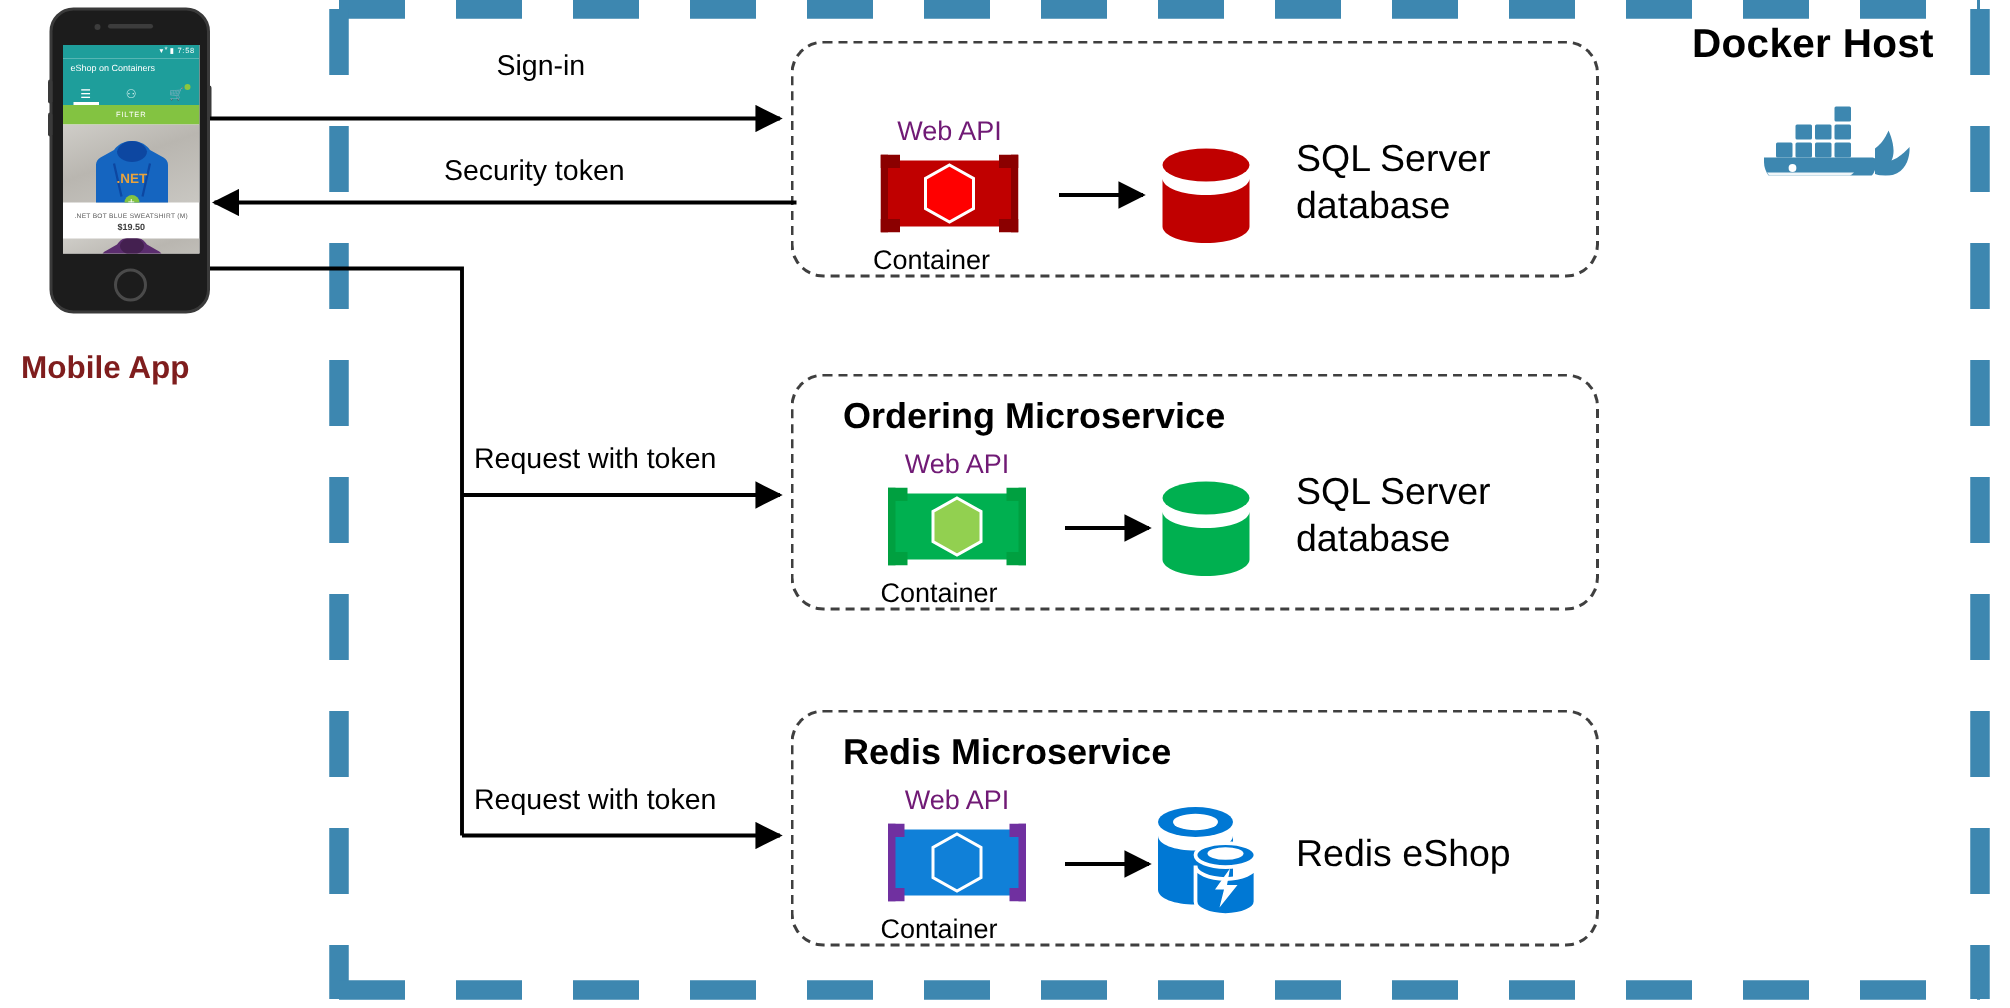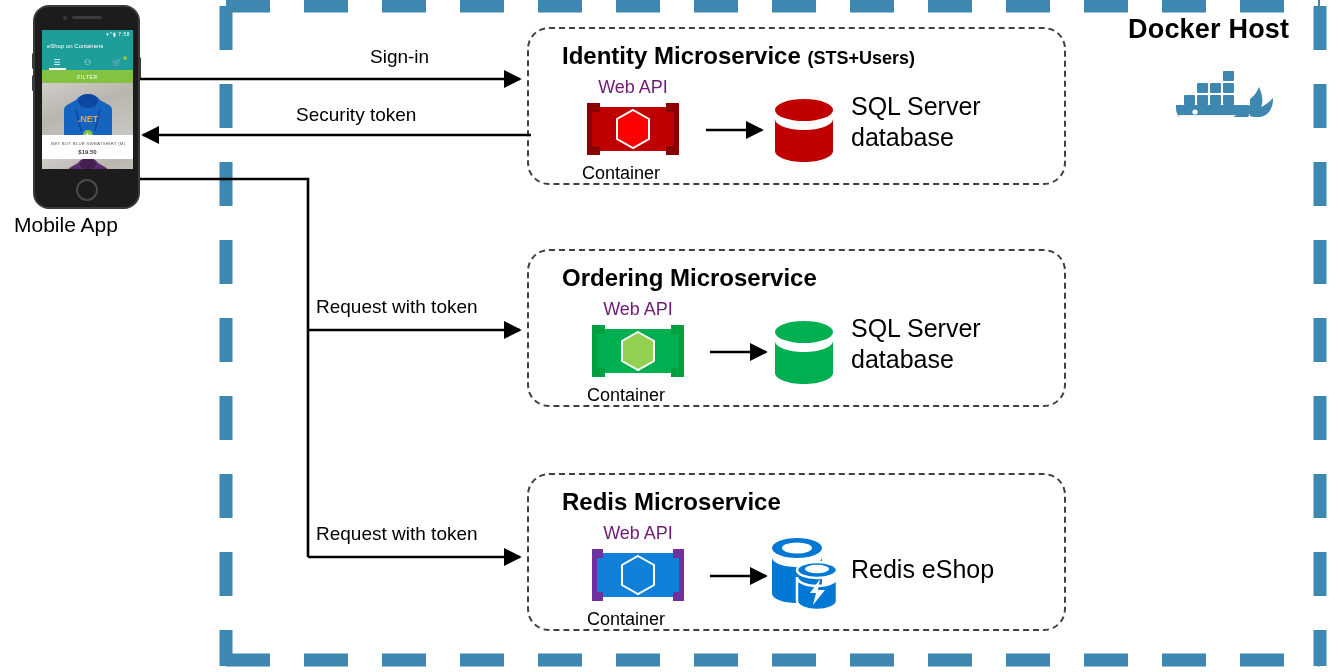--- a/index.html
+++ b/index.html
@@ -248,24 +248,24 @@
     left: 50%;
     bottom: -6px;
     transform: translateX(-50%);
     width: 42px;
     height: 40px;
   }
 
   .mobile-app-label {
     position: absolute;
     left: 14px;
-    top: 213px;
+    top: 234px;
     font-size: 21px;
-    font-weight: normal;
-    color: #000000;
+    font-weight: bold;
+    color: #7f1d1d;
     white-space: nowrap;
   }
 
   
   .service-box {
     position: absolute;
     box-sizing: border-box;
     border: 2px dashed #3f3f3f;
     border-radius: 22px;
     background: transparent;
@@ -317,20 +317,21 @@
     position: absolute;
     width: 62px;
     height: 68px;
   }
   .db-label {
     position: absolute;
     font-size: 25px;
     color: #000000;
     line-height: 1.22;
     white-space: pre-line;
+    margin-left: 13px;
   }
 
   
   .connectors {
     position: absolute;
     left: 0;
     top: 0;
     width: 1340px;
     height: 672px;
     pointer-events: none;
@@ -415,24 +416,20 @@
         </svg>
       </div>
     </div>
 
     <div class="phone-home"></div>
   </div>
 
   <div class="mobile-app-label">Mobile App</div>
 
   <div class="service-box" style="left:527px; top:27px; width:539px; height:158px;">
-    <div class="service-title">
-      <span>Identity Microservice</span>
-      <span class="service-subtitle">(STS+Users)</span>
-    </div>
 
     <div class="webapi-group" style="left:53px; top:48px; width:102px; height:107px;">
       <div class="webapi-label">Web API</div>
       <svg class="container-icon" viewBox="0 0 92 52">
         <rect x="3" y="3" width="86" height="46" fill="#C00000" stroke="#ffffff" stroke-width="2"></rect>
         <rect x="0" y="0" width="13" height="9" fill="#8B0000"></rect>
         <rect x="79" y="0" width="13" height="9" fill="#8B0000"></rect>
         <rect x="0" y="43" width="13" height="9" fill="#8B0000"></rect>
         <rect x="79" y="43" width="13" height="9" fill="#8B0000"></rect>
         <rect x="0" y="0" width="5" height="52" fill="#8B0000"></rect>
@@ -533,18 +530,18 @@
 
     <path d="M 308 557 L 520 557" stroke="#000000" stroke-width="2.6" fill="none" marker-end="url(#arrowblackrev)"></path>
 
     <path d="M 706 130 L 762 130" stroke="#000000" stroke-width="2.6" fill="none" marker-end="url(#arrowblackrev)"></path>
 
     <path d="M 710 352 L 766 352" stroke="#000000" stroke-width="2.6" fill="none" marker-end="url(#arrowblackrev)"></path>
 
     <path d="M 710 576 L 766 576" stroke="#000000" stroke-width="2.6" fill="none" marker-end="url(#arrowblackrev)"></path>
   </svg>
 
-  <div class="edge-label" style="left:331px; top:46px;margin-left:39px;">Sign-in</div>
+  <div class="edge-label" style="left:331px; top:34px;">Sign-in</div>
   <div class="edge-label" style="left:296px; top:104px;">Security token</div>
   <div class="edge-label" style="left:316px; top:296px;">Request with token</div>
   <div class="edge-label" style="left:316px; top:523px;">Request with token</div>
 
 </div>
 
 </body></html>

